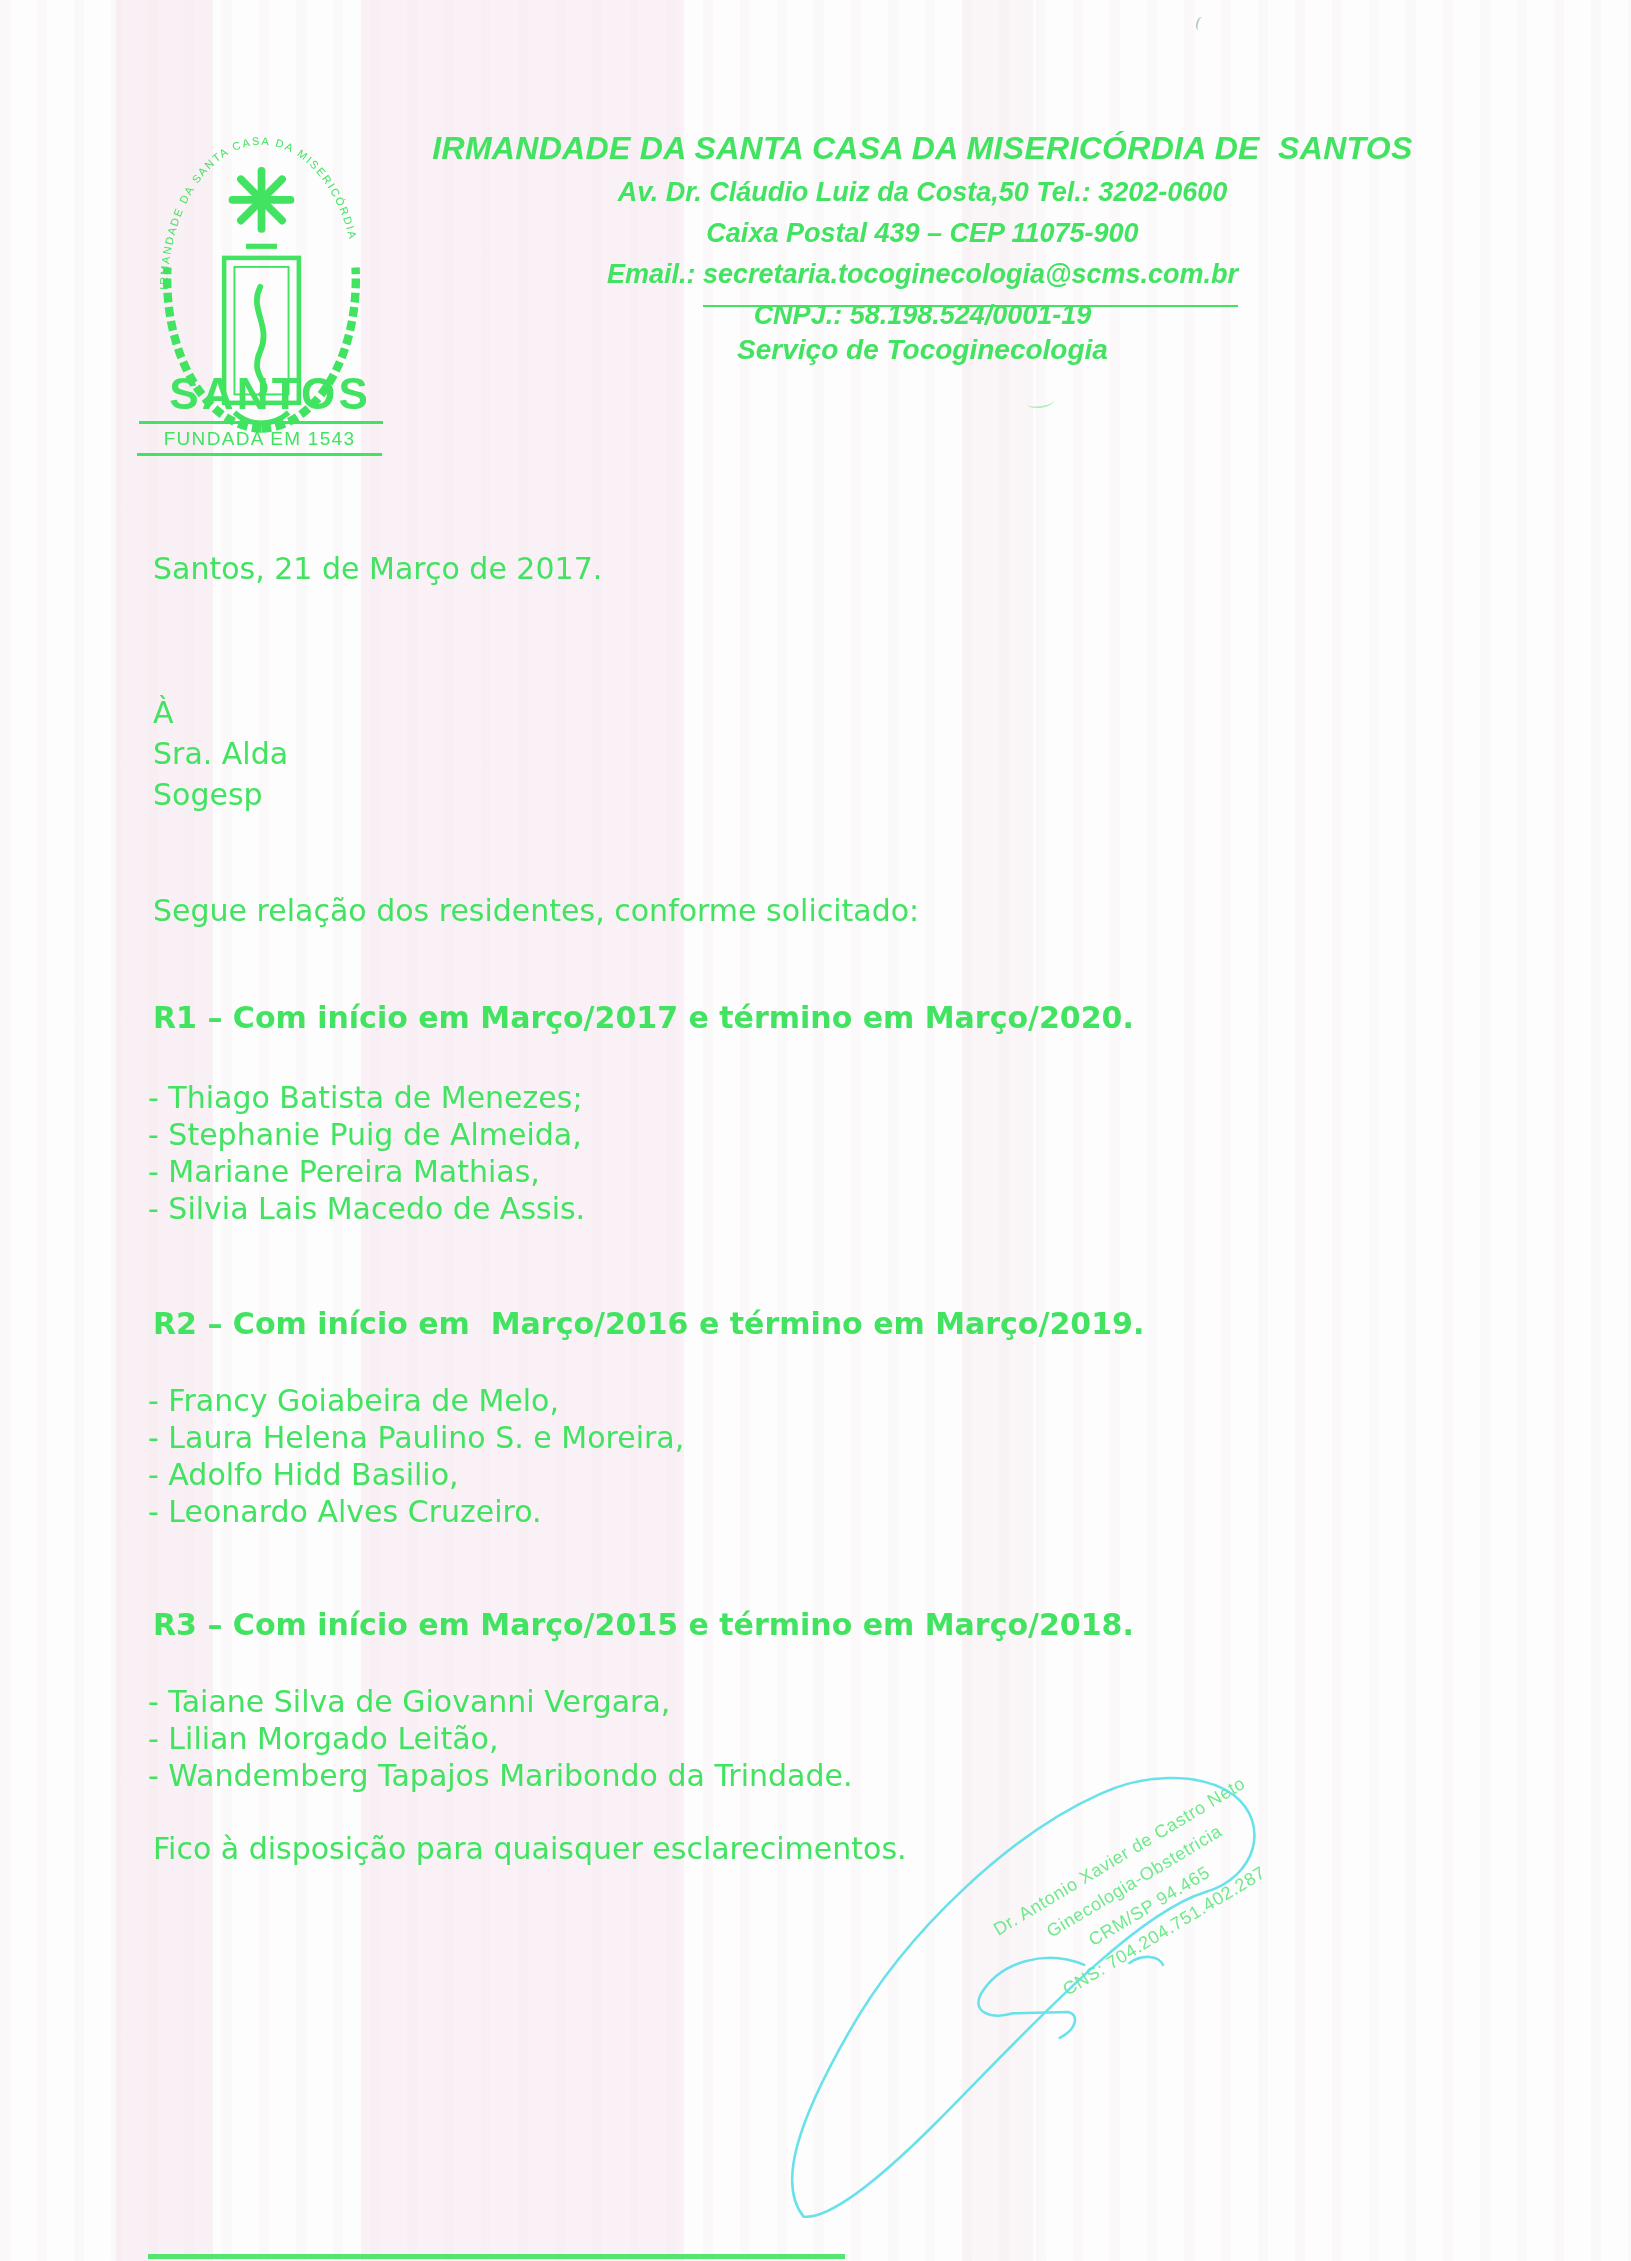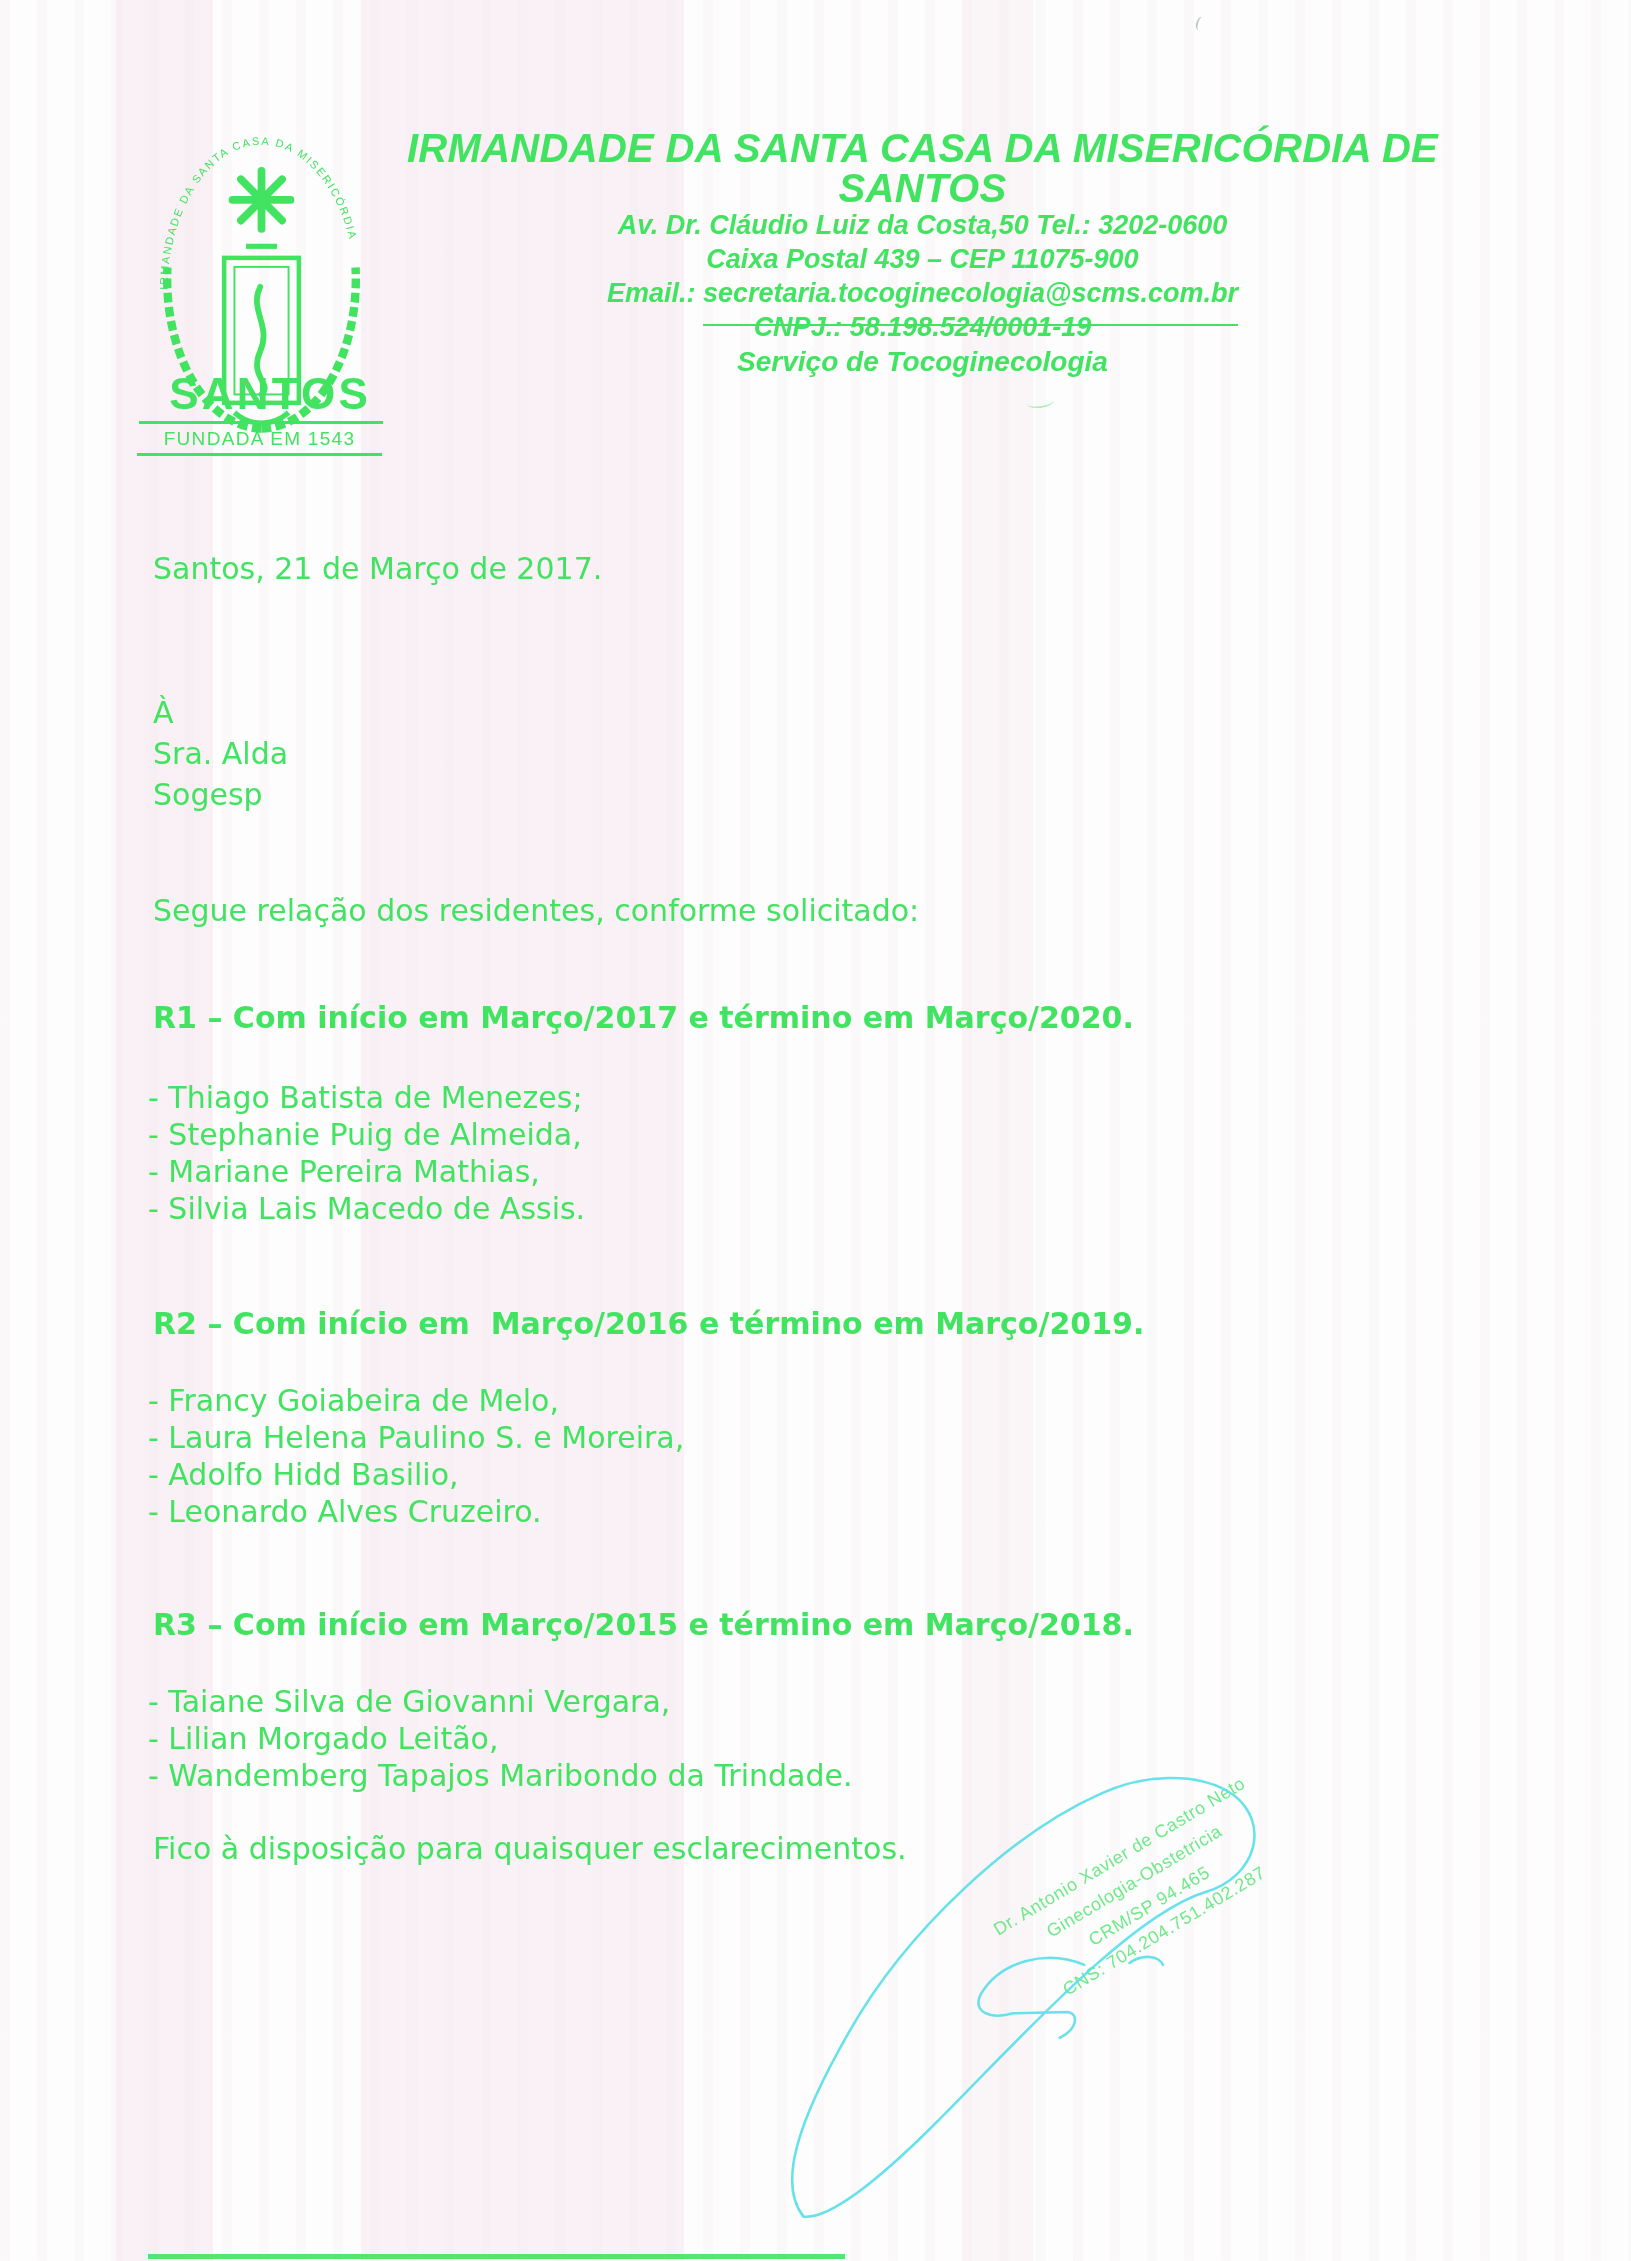--- a/index.html
+++ b/index.html
@@ -15,22 +15,22 @@
         transparent 213px 361px, rgba(246,232,239,.55) 361px 684px, transparent 684px 962px,
         rgba(246,234,240,.4) 962px 1033px, transparent 1033px),
       repeating-linear-gradient(90deg, rgba(243,231,237,.22) 0 10.3px, rgba(255,255,255,0) 10.3px 37px);
   }
   .t{white-space:pre-wrap;}
   
   .org{
     position:absolute;left:387px;top:128px;width:1071px;text-align:center;
     font-family:"Liberation Sans",sans-serif;font-style:italic;font-weight:bold;
   }
-  .org-title{font-size:40px;line-height:40px;letter-spacing:0.3px;}
-  .org-line{font-size:27px;line-height:34px;}
+  .org-title{font-size:32px;line-height:40px;letter-spacing:0.3px;}
+  .org-line{font-size:27px;line-height:34px;margin-top:7px;}
   .org-service{font-size:28px;line-height:35px;}
   .email-u{border-bottom:2.6px solid var(--green,#41e360);padding-bottom:16px;}
   
   .crest{position:absolute;left:152px;top:103px;}
   .santos-word{
     position:absolute;left:152px;top:369px;width:219px;text-align:right;
     font-family:"Liberation Sans",sans-serif;font-weight:bold;font-size:44px;letter-spacing:3.2px;
   }
   .rule{position:absolute;height:2.6px;background:var(--green,#41e360);}
   .founded{

